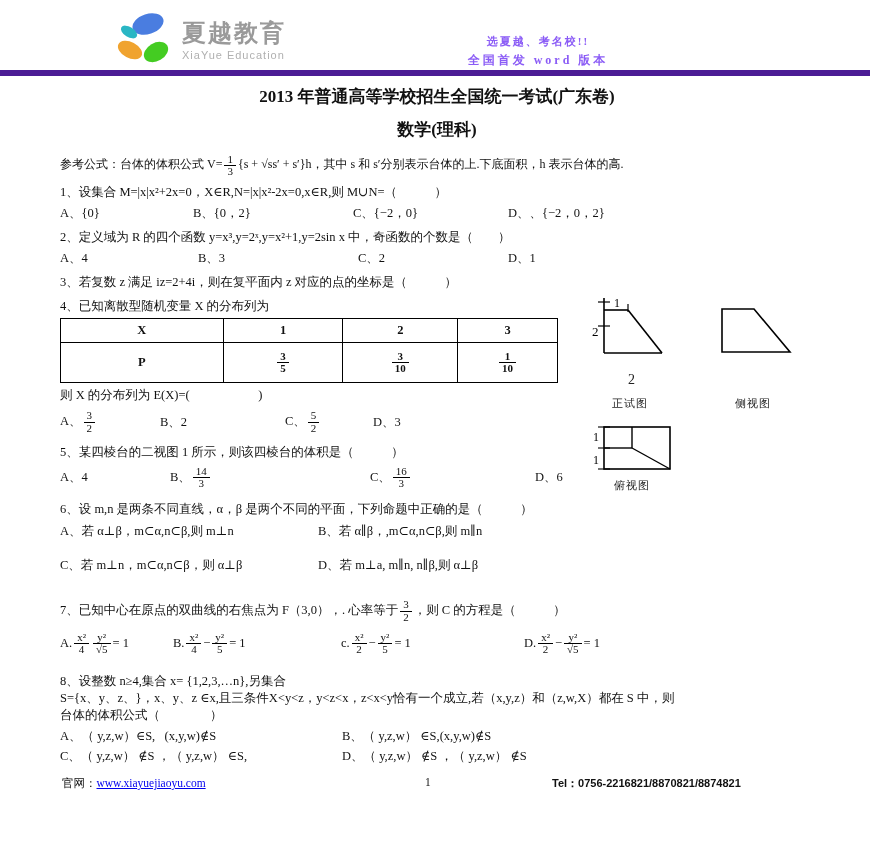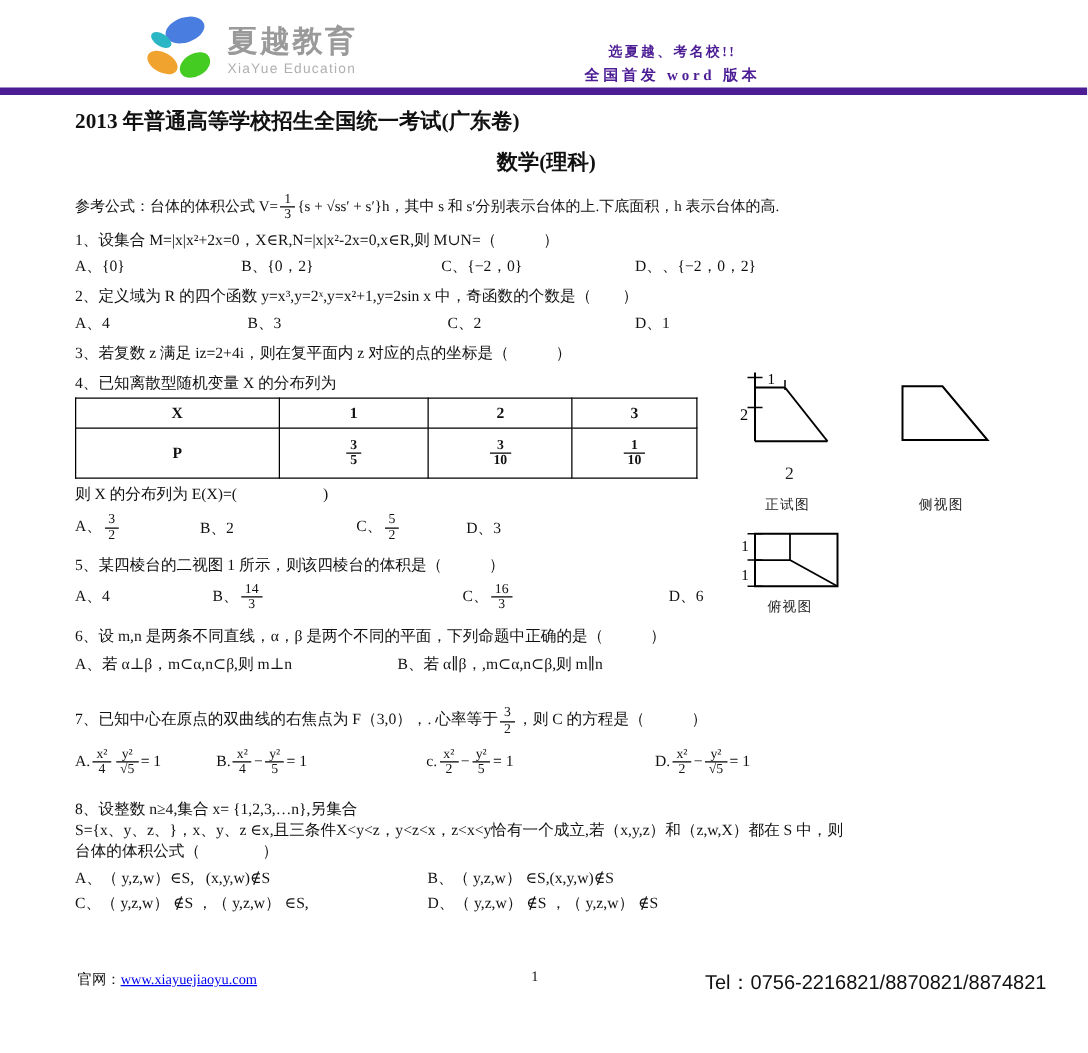--- a/index.html
+++ b/index.html
@@ -9,26 +9,26 @@
     font-family:"Liberation Serif","DejaVu Serif",serif;
     color:#111; overflow:hidden;
   }
   
   .header { position:absolute; top:0; left:0; width:870px; height:76px; border-bottom:6px solid #4c1d95; }
   .logo { position:absolute; left:112px; top:10px; display:flex; align-items:center; }
   .logo-mark { width:62px; height:58px; }
   .logo-text { margin-left:8px; }
   .logo-brand { font-family:"Liberation Sans","DejaVu Sans",sans-serif; font-weight:bold; font-size:24px; color:#9a9a9a; letter-spacing:2px; }
   .logo-sub { font-family:"Liberation Sans","DejaVu Sans",sans-serif; font-size:11px; color:#b0b0b0; letter-spacing:1px; }
-  .taglines { position:absolute; left:408px; top:34px; width:260px; text-align:center; color:#4c1d95; }
+  .taglines { position:absolute; left:408px; top:34px; width:260px; text-align:center; color:#8b5cf6; }
   .tagline1 { font-size:11px; font-weight:bold; letter-spacing:2px; }
   .tagline2 { font-size:12px; font-weight:bold; letter-spacing:3px; margin-top:3px; }
   
   .main { position:absolute; top:78px; left:0; width:870px; padding:0 56px 0 60px; font-size:12.5px; line-height:17px; }
-  .title { font-size:17px; font-weight:bold; margin-top:8px; line-height:22px; }
+  .title { text-align:center; font-size:17px; font-weight:bold; margin-top:8px; line-height:22px; }
   .subtitle { text-align:center; font-size:17px; font-weight:bold; margin-top:11px; line-height:22px; }
   .formula { margin-top:13px; font-size:12px; }
   .section-head { margin-top:11px; font-weight:bold; line-height:18px; }
   .q { margin-top:7px; }
   .stem { line-height:17px; }
   .opts { display:flex; align-items:center; margin-top:4px; }
   .opt { display:inline-block; }
   
   .frac { display:inline-block; vertical-align:middle; text-align:center; line-height:1.02; font-size:11px; margin:0 2px; }
   .frac .fnum { display:block; border-bottom:1px solid #000; padding:0 3px 0 3px; }
@@ -43,21 +43,21 @@
   .views { position:absolute; left:590px; top:296px; width:220px; height:160px; font-size:11px; }
   .viewbox { position:absolute; }
   .view-label { position:absolute; color:#222; font-size:11px; letter-spacing:1px; }
   svg line, svg polygon, svg polyline, svg rect { stroke:#000; fill:none; }
   svg text { fill:#000; font-family:"Liberation Serif","DejaVu Serif",serif; }
   
   .footer { position:absolute; top:776px; left:0; width:870px; font-size:11.5px; }
   .foot-site { position:absolute; left:62px; }
   .foot-link { color:#0000ee; text-decoration:underline; }
   .foot-page { position:absolute; left:425px; }
-  .foot-tel { position:absolute; left:564px; font-weight:normal; font-family:"Liberation Sans","DejaVu Sans",sans-serif; font-size:16px; }
+  .foot-tel { position:absolute; left:552px; font-weight:bold; font-family:"Liberation Sans","DejaVu Sans",sans-serif; font-size:11px; }
   .sp { white-space:pre; }
 </style>
 </head>
 <body>
 
 <div class="page">
 
   <div class="header">
     <div class="logo">
       <svg class="logo-mark" viewBox="0 0 62 58">
@@ -147,20 +147,24 @@
         <span class="opt"><span>D、</span><span>6</span></span>
       </div>
     </div>
 
     <div class="q" style="margin-top:12px">
       <div class="stem">6、设 m,n 是两条不同直线，α，β 是两个不同的平面，下列命题中正确的是（　　　）</div>
       <div class="opts" style="margin-top:5px">
         <span class="opt" style="width:258px">A、若 α⊥β，m⊂α,n⊂β,则 m⊥n</span>
         <span class="opt">B、若 α∥β，,m⊂α,n⊂β,则 m∥n</span>
       </div>
+      <div class="opts" style="margin-top:17px">
+        <span class="opt" style="width:258px">C、若 m⊥n，m⊂α,n⊂β，则 α⊥β</span>
+        <span class="opt">D、若 m⊥a, m∥n, n∥β,则 α⊥β</span>
+      </div>
     </div>
 
     <div class="q" style="margin-top:25px">
       <div class="stem">
         <span class="sp">7、已知中心在原点的双曲线的右焦点为 F（3,0），. 心率等于</span><span class="frac"><span class="fnum">3</span><span class="fden">2</span></span><span class="sp">，则 C 的方程是（　　　）</span>
       </div>
       <div class="opts" style="margin-top:9px">
         <span class="opt" style="width:113px"><span>A.</span><span class="frac"><span class="fnum">x²</span><span class="fden">4</span></span><span></span><span class="frac"><span class="fnum">y²</span><span class="fden">√5</span></span><span>= 1</span></span>
         <span class="opt" style="width:168px"><span>B.</span><span class="frac"><span class="fnum">x²</span><span class="fden">4</span></span><span>−</span><span class="frac"><span class="fnum">y²</span><span class="fden">5</span></span><span>= 1</span></span>
         <span class="opt" style="width:183px"><span>c.</span><span class="frac"><span class="fnum">x²</span><span class="fden">2</span></span><span>−</span><span class="frac"><span class="fnum">y²</span><span class="fden">5</span></span><span>= 1</span></span>

